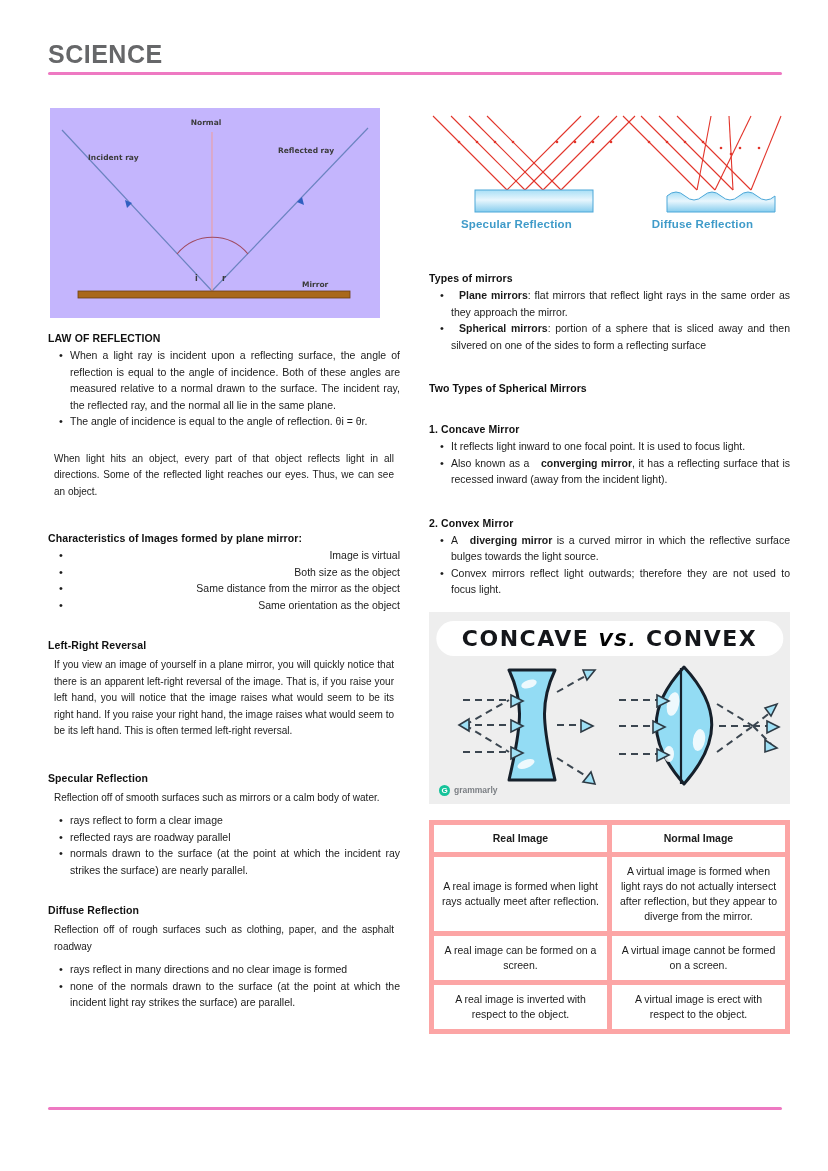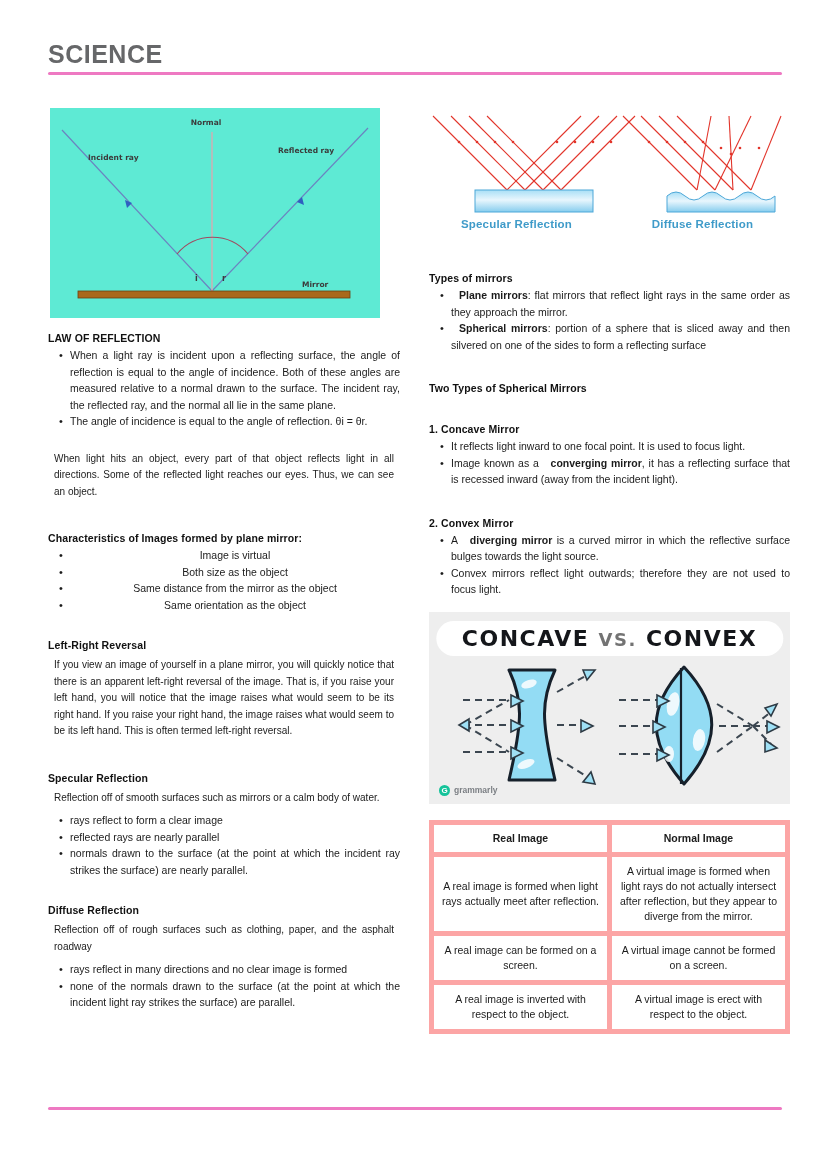--- a/index.html
+++ b/index.html
@@ -42,29 +42,29 @@
   ul.bul{
     margin:0;padding:0 0 0 22px;list-style:none;
   }
   ul.bul>li{
     position:relative;font-size:10.5px;line-height:16.5px;
     text-align:justify;color:#1b1b1b;margin:0;
   }
   ul.bul>li:before{
     content:"\2022";position:absolute;left:-11px;top:0;font-size:11px;color:#1b1b1b;
   }
-  ul.bul.nojust>li{text-align:center;}
+  ul.bul.nojust>li{text-align:right;}
   .gap-m{height:15px;}
   .gap-l{height:18px;}
   b{font-weight:bold;padding-left:8px;}
 
   
   .fig-reflection{
     position:relative;width:330px;height:210px;margin:0 0 14px 2px;
-    background:#5eead4;overflow:hidden;
+    background:#c4b5fd;overflow:hidden;
   }
   .fig-reflection svg{display:block;}
 
   
   .fig-specdiff{position:relative;width:361px;height:132px;margin-bottom:6px;}
   .sd-caption{
     position:absolute;top:110px;font-size:11.5px;font-weight:bold;
     color:#3f9bc9;letter-spacing:.2px;text-align:center;
   }
   .sd-caption.a{left:0;width:175px;}
@@ -74,21 +74,21 @@
   .fig-ccvx{
     position:relative;width:361px;height:192px;background:#eeeeee;
     margin:14px 0 16px 0;overflow:hidden;
   }
   .ccvx-title-pill{
     position:absolute;left:50%;transform:translateX(-50%);top:9px;
     background:#fff;border-radius:24px;padding:5px 26px;
     font-size:22px;font-weight:bold;letter-spacing:1.5px;
     font-family:"DejaVu Sans",sans-serif;white-space:nowrap;color:#14161a;
   }
-  .ccvx-title-pill .vs{color:#737373;font-size:18px;}
+  .ccvx-title-pill .vs{color:#000000;font-size:18px;font-style:italic;}
   .grammarly{
     position:absolute;left:10px;bottom:8px;display:flex;align-items:center;gap:4px;
   }
   .gm-logo{
     width:11px;height:11px;border-radius:50%;background:#15c39a;
     color:#fff;font-size:8px;line-height:11px;text-align:center;font-weight:bold;
   }
   .gm-text{font-size:8.5px;color:#7b7f84;font-weight:bold;}
 
   
@@ -157,21 +157,21 @@
 
     <div class="gap-m"></div>
     <h3 class="sec">Left-Right Reversal</h3>
     <p class="body">If you view an image of yourself in a plane mirror, you will quickly notice that there is an apparent left-right reversal of the image. That is, if you raise your left hand, you will notice that the image raises what would seem to be its right hand. If you raise your right hand, the image raises what would seem to be its left hand. This is often termed left-right reversal.</p>
 
     <div class="gap-m"></div>
     <h3 class="sec">Specular Reflection</h3>
     <p class="body">Reflection off of smooth surfaces such as mirrors or a calm body of water.</p>
     <ul class="bul">
       <li>rays reflect to form a clear image</li>
-      <li>reflected rays are nearly parallel</li>
+      <li>reflected rays are roadway parallel</li>
       <li>normals drawn to the surface (at the point at which the incident ray strikes the surface) are nearly parallel.</li>
     </ul>
 
     <div class="gap-m"></div>
     <h3 class="sec">Diffuse Reflection</h3>
     <p class="body">Reflection off of rough surfaces such as clothing, paper, and the asphalt roadway</p>
     <ul class="bul">
       <li>rays reflect in many directions and no clear image is formed</li>
       <li>none of the normals drawn to the surface (at the point at which the incident light ray strikes the surface) are parallel.</li>
     </ul>
@@ -245,21 +245,21 @@
       <li><b>Spherical mirrors</b><span>: portion of a sphere that is sliced away and then silvered on one of the sides to form a reflecting surface</span></li>
     </ul>
 
     <div class="gap-l"></div>
     <h3 class="sec">Two Types of Spherical Mirrors</h3>
 
     <div class="gap-m"></div>
     <h3 class="sec">1. Concave Mirror</h3>
     <ul class="bul">
       <li>It reflects light inward to one focal point. It is used to focus light.</li>
-      <li><span>Image known as a </span><b>converging mirror</b><span>, it has a reflecting surface that is recessed inward (away from the incident light).</span></li>
+      <li><span>Also known as a </span><b>converging mirror</b><span>, it has a reflecting surface that is recessed inward (away from the incident light).</span></li>
     </ul>
 
     <div class="gap-l"></div>
     <h3 class="sec">2. Convex Mirror</h3>
     <ul class="bul">
       <li><span>A </span><b>diverging mirror</b><span> is a curved mirror in which the reflective surface bulges towards the light source.</span></li>
       <li>Convex mirrors reflect light outwards; therefore they are not used to focus light.</li>
     </ul>
 
     <div class="fig-ccvx">

